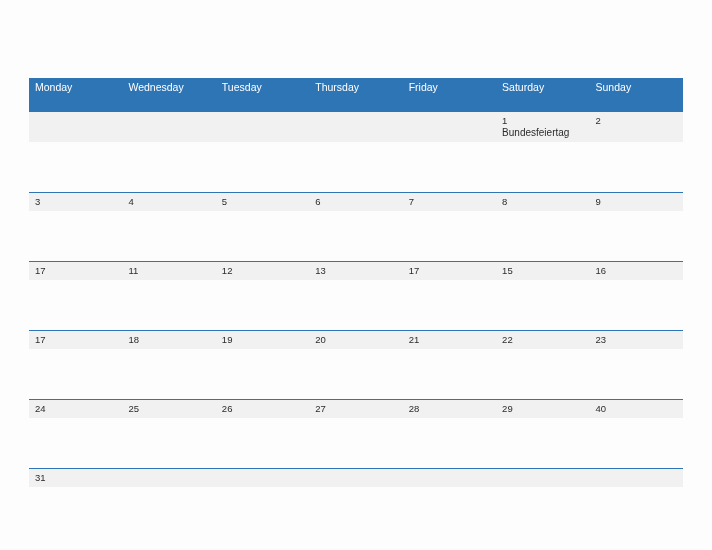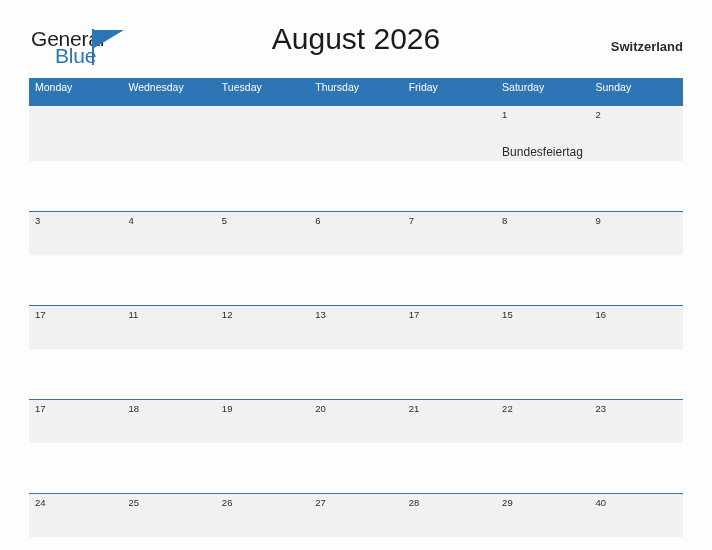--- a/index.html
+++ b/index.html
@@ -100,21 +100,21 @@
   .calendar {
     position: absolute;
     left: 29px;
     top: 78px;
     width: 654px;
   }
 
   .weekday-header {
     display: flex;
     background: #2e75b6;
-    height: 27px;
+    height: 33px;
   }
   .weekday {
     flex: 1 1 0;
     color: #ffffff;
     font-size: 10.5px;
     line-height: 19px;
     padding-left: 6px;
     box-sizing: border-box;
     white-space: nowrap;
     overflow: hidden;
@@ -147,45 +147,31 @@
     overflow: hidden;
   }
   .day-num {
     display: block;
     font-size: 9.5px;
     color: #2b2b2b;
     line-height: 13px;
   }
   .day-event {
     display: block;
-    font-size: 12px;
+    font-size: 10px;
     color: #2b2b2b;
     line-height: 12px;
     white-space: nowrap;
-    margin-top: 25px;
   }
 </style>
 </head>
 <body>
 
 <div class="page">
 
-  <div class="topbar">
-
-    <div class="logo">
-      <span class="logo-general">General</span>
-      <span class="logo-bar"></span>
-      <span class="logo-tri"></span>
-      <span class="logo-blue">Blue</span>
-    </div>
-
-    <div class="cal-title">August 2026</div>
-
-    <div class="cal-region">Switzerland</div>
-  </div>
 
   <div class="calendar">
 
     <div class="weekday-header">
       <div class="weekday">Monday</div>
       <div class="weekday">Wednesday</div>
       <div class="weekday">Tuesday</div>
       <div class="weekday">Thursday</div>
       <div class="weekday">Friday</div>
       <div class="weekday">Saturday</div>

